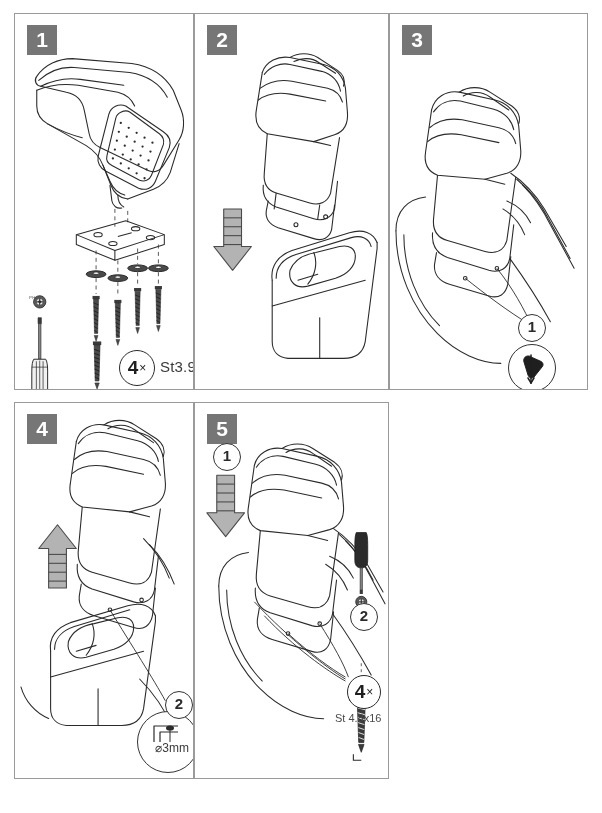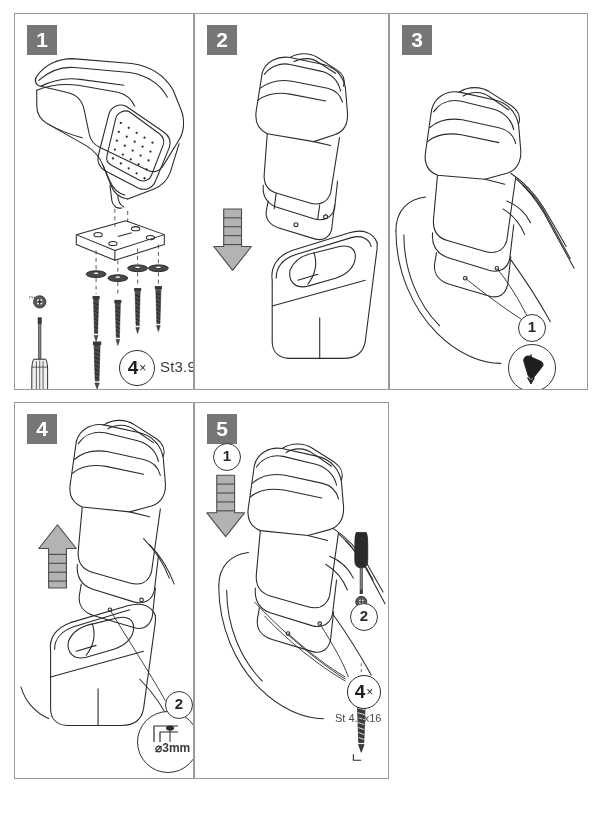--- a/index.html
+++ b/index.html
@@ -520,21 +520,21 @@
         <g fill="none" stroke="#2b2b2b" stroke-width="1.2" stroke-linejoin="round">
           <path d="M16,30 L16,14 L40,14"></path>
           <path d="M22,30 L22,20 L40,20"></path>
         </g>
         <g fill="#2b2b2b">
           <ellipse cx="32" cy="16" rx="4" ry="2.6"></ellipse>
         </g>
         <path d="M32,18 L32,30" stroke="#2b2b2b" stroke-width="1"></path>
       </svg>
     </div>
-    <div class="tool-label dim-text" style="left:140px; top:338px;font-weight:bold;">⌀3mm</div>
+    <div class="tool-label dim-text" style="left:140px; top:338px;">⌀3mm</div>
   </div>
 
   <div class="panel" style="left:194px; top:402px; width:195px; height:377px;">
     <div class="step-badge">5</div>
 
     <svg class="panel-svg" viewBox="0 0 195 377">
       <g fill="none" stroke="#2b2b2b" stroke-width="1.1" stroke-linejoin="round" stroke-linecap="round">
 
         <path d="M60,62 C63,50 75,43 88,45 L124,53 C137,56 146,66 148,79
                  L150,103 C151,115 146,124 136,127 L114,133"></path>

